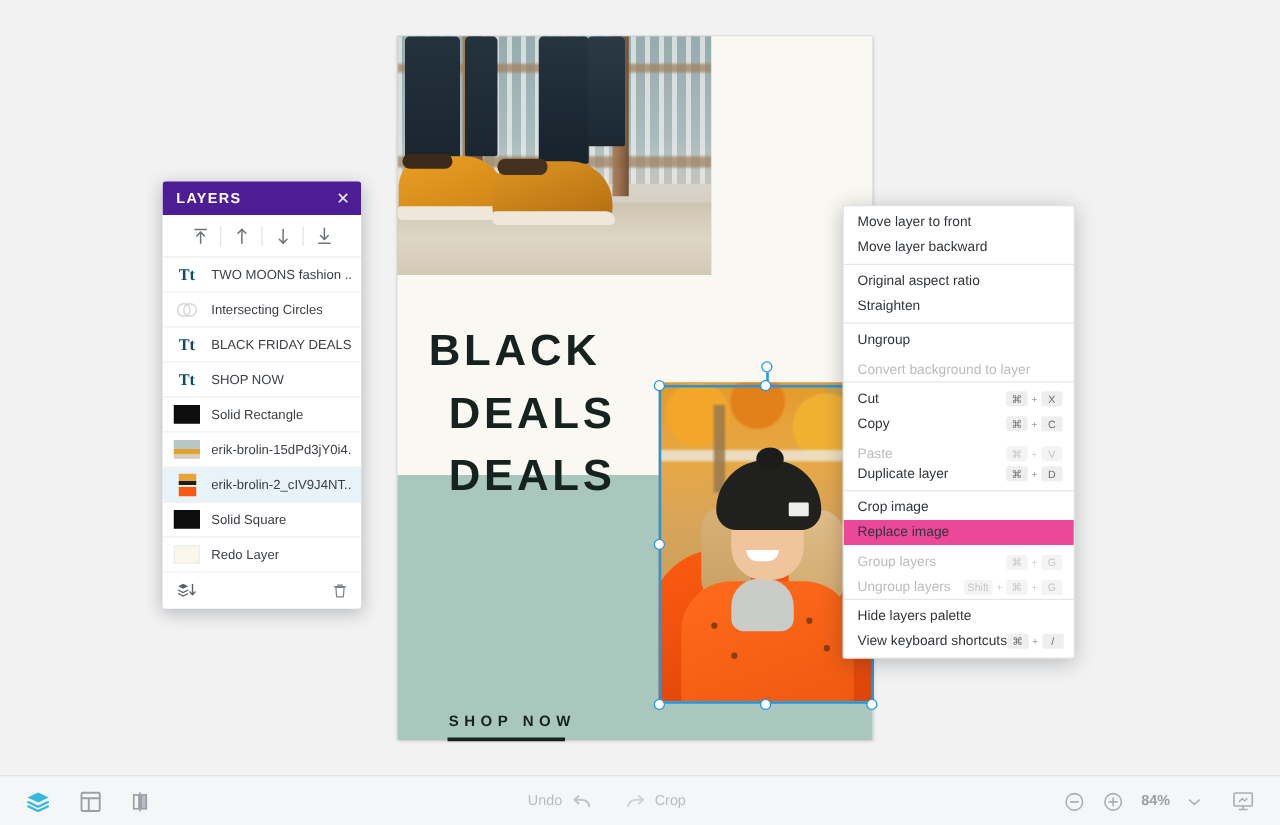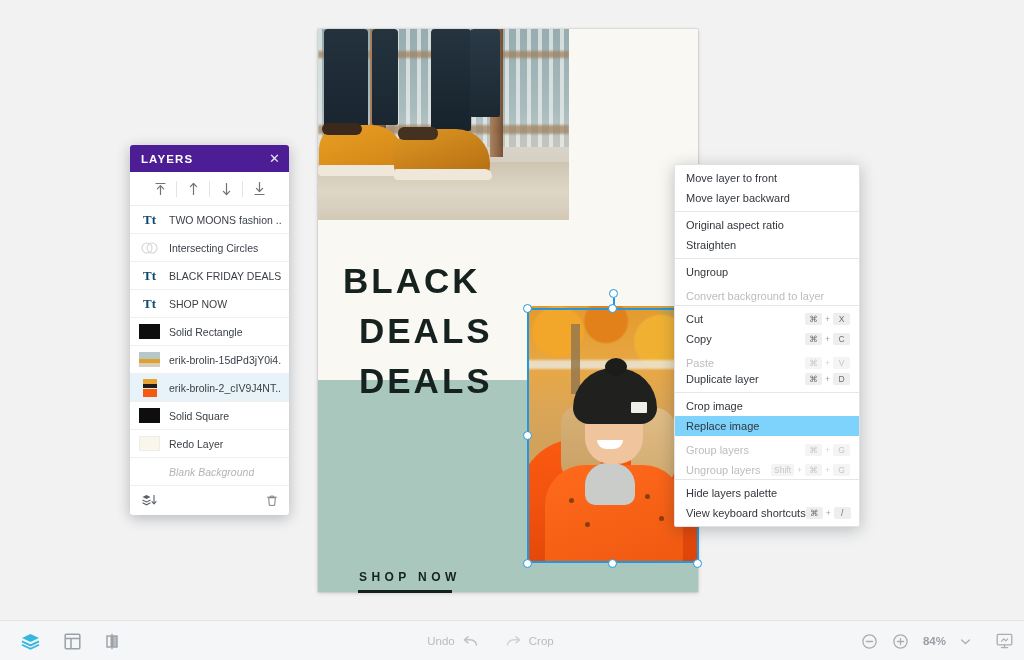--- a/index.html
+++ b/index.html
@@ -105,35 +105,35 @@
   #layers-footer{height:29px;display:flex;align-items:center;justify-content:space-between;padding:0 11px;}
 
   
   #context-menu{
     position:absolute;left:674px;top:164px;width:184px;background:#fff;
     box-shadow:0 3px 16px rgba(20,30,45,.26);border:1px solid #e2e2e2;border-radius:2px;
     padding:3px 0;font-size:11px;
   }
   .cm-item{height:20px;display:flex;align-items:center;padding:0 9px 0 11px;color:#31363c;cursor:pointer;white-space:nowrap;}
   .cm-item.disabled{color:#bcbcbc;cursor:default;align-items:flex-end;}
-  .cm-item.hover{background:#7dd3fc;}
+  .cm-item.hover{background:#ec4899;}
   .cm-label{flex:1;font-size:11px;}
   .cm-keys{display:flex;align-items:center;gap:3px;}
   .key{display:inline-flex;align-items:center;justify-content:center;min-width:11px;height:12px;padding:0 3px;
        background:#eeeeee;border-radius:2px;color:#6a6f75;font-size:8.5px;}
   .key.dimk{background:#f4f4f4;color:#c6c6c6;}
   .plus{color:#9aa0a6;font-size:8.5px;}
   .plus.dimk{color:#d2d2d2;}
   .cm-sep{height:1px;background:#e6e6e6;margin:3px 0;}
 
   
   #bottom-bar{position:absolute;left:0;top:620px;width:1024px;height:40px;background:#f5f6f7;border-top:1px solid #e3e4e6;display:flex;align-items:center;}
   #bb-left{display:flex;align-items:center;gap:22px;padding-left:20px;}
   #bb-center{flex:1;display:flex;align-items:center;justify-content:center;gap:7px;}
-  #bb-right{display:flex;align-items:center;gap:14px;padding-right:10px;text-align:center;}
+  #bb-right{display:flex;align-items:center;gap:14px;padding-right:20px;text-align:center;}
   .bb-btn{display:flex;align-items:center;gap:6px;cursor:pointer;}
   .bb-text{font-size:11.5px;color:#b9bcc0;}
   #zoom-level{font-size:11.5px;color:#9aa0a6;font-weight:600;}
   .ico{display:block;}
 </style>
 </head>
 <body>
 
 <div id="workspace">
 
@@ -293,26 +293,20 @@
             <span style="display:block;width:21px;height:15px;background:#0e0e0e"></span>
           </span>
           <span class="layer-name">Solid Square</span>
         </div>
         <div class="layer-row">
           <span class="layer-thumb">
             <span style="display:block;width:21px;height:15px;background:#faf6ec;border:1px solid #ededea;box-sizing:border-box"></span>
           </span>
           <span class="layer-name">Redo Layer</span>
         </div>
-        <div class="layer-row">
-          <span class="layer-thumb">
-            <span style="display:block;width:21px;height:15px"></span>
-          </span>
-          <span class="layer-name dim">Blank Background</span>
-        </div>
       </div>
 
     <div id="layers-footer">
       <div>
         <svg class="ico" width="17" height="15" viewBox="0 0 17 15">
           <path d="M5.5 2 1.5 4l4 2 4-2z" fill="#5b6067"></path>
           <path d="M1.5 7 5.5 9l4-2" fill="none" stroke="#5b6067" stroke-width="1.1"></path>
           <path d="M1.5 9.8 5.5 11.8l4-2" fill="none" stroke="#5b6067" stroke-width="1.1"></path>
           <path d="M13 2.5v8" stroke="#5b6067" stroke-width="1.1" stroke-linecap="round"></path>
           <path d="M11 8.6 13 10.8l2-2.2" fill="none" stroke="#5b6067" stroke-width="1.1" stroke-linecap="round" stroke-linejoin="round"></path>

